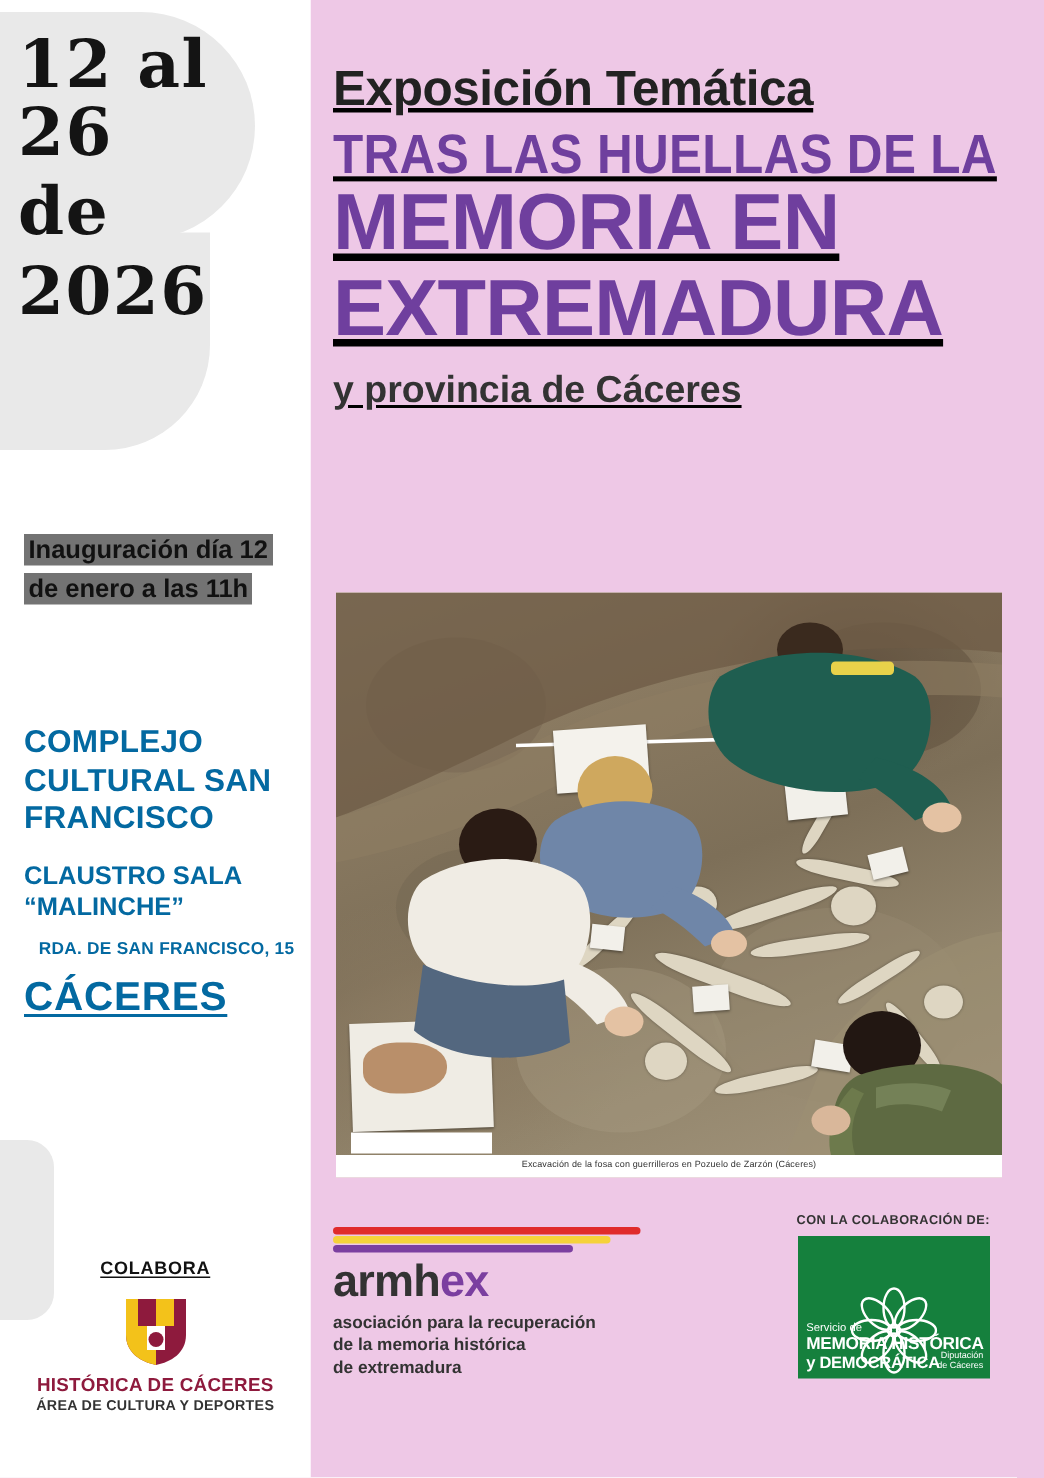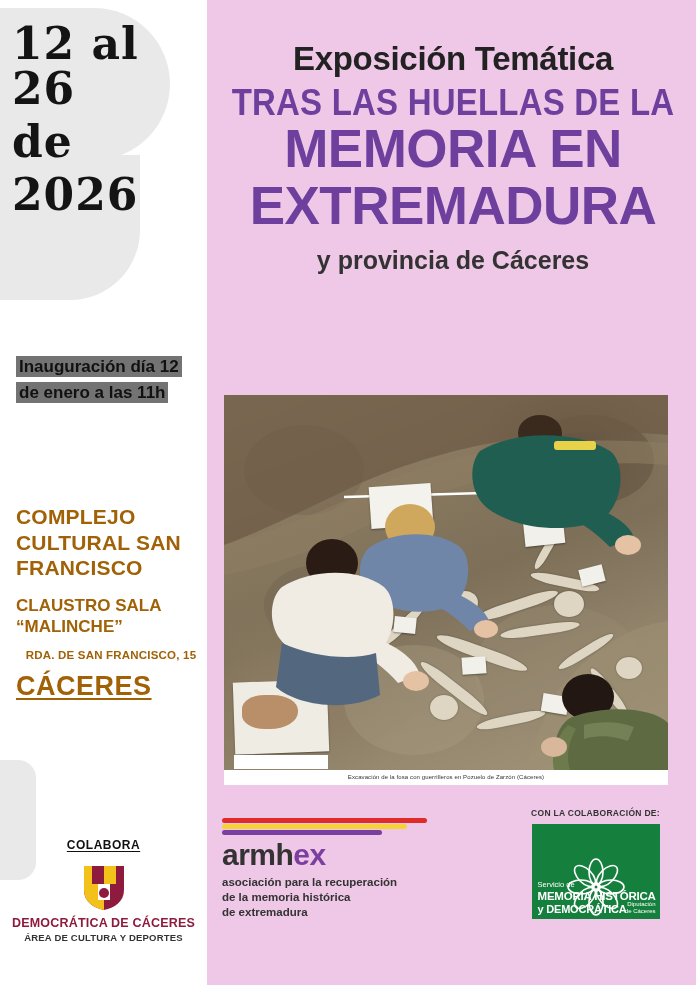--- a/index.html
+++ b/index.html
@@ -110,24 +110,24 @@
     font-weight: bold;
     color: #111;
     line-height: 1.55;
     padding: 1px 3px;
   }
 
   
   #venue {
     position: absolute;
     left: 16px;
-    top: 504px;
+    top: 482px;
     width: 190px;
     z-index: 3;
-    color: #a16207;
+    color: #0369a1;
   }
   #venue .complejo {
     font-size: 21px;
     font-weight: bold;
     line-height: 1.22;
     letter-spacing: 0.2px;
   }
   #venue .claustro {
     margin-top: 14px;
     font-size: 17px;
@@ -192,22 +192,22 @@
     color: #333;
     letter-spacing: 0.2px;
   }
 
   
   #heading-block {
     position: absolute;
     left: 222px;
     top: 40px;
     width: 462px;
-    text-align: center;
-    z-index: 3;
+    z-index: 3;
+    text-decoration: underline;
   }
   .h-expo {
     font-size: 33px;
     font-weight: bold;
     color: #222222;
     letter-spacing: -0.3px;
   }
   .h-tras {
     margin-top: 6px;
     font-size: 33px;
@@ -438,21 +438,21 @@
     <div id="dip-shield">
       <svg class="sh" viewBox="0 0 52 52" xmlns="http://www.w3.org/2000/svg">
         <path d="M6 6 H46 V30 C46 42 36 48 26 50 C16 48 6 42 6 30 Z" fill="#8e1a3d"></path>
         <path d="M6 6 H26 V50 C16 48 6 42 6 30 Z" fill="#f3c21a"></path>
         <path d="M14 6 H26 V24 H14 Z" fill="#8e1a3d"></path>
         <path d="M26 6 H38 V24 H26 Z" fill="#f3c21a"></path>
         <path d="M20 24 H32 V40 H20 Z" fill="#ffffff"></path>
         <circle cx="26" cy="33" r="5" fill="#8e1a3d"></circle>
       </svg>
     </div>
-    <div class="dip-name">DEMOCRÁTICA DE CÁCERES</div>
+    <div class="dip-name">HISTÓRICA DE CÁCERES</div>
     <div class="dip-sub">ÁREA DE CULTURA Y DEPORTES</div>
   </div>
 
   <div id="heading-block">
     <div class="h-expo">Exposición Temática</div>
     <div class="h-tras">TRAS LAS HUELLAS DE LA</div>
     <div class="h-mem">MEMORIA EN</div>
     <div class="h-ext">EXTREMADURA</div>
     <div class="h-prov">y provincia de Cáceres</div>
   </div>

